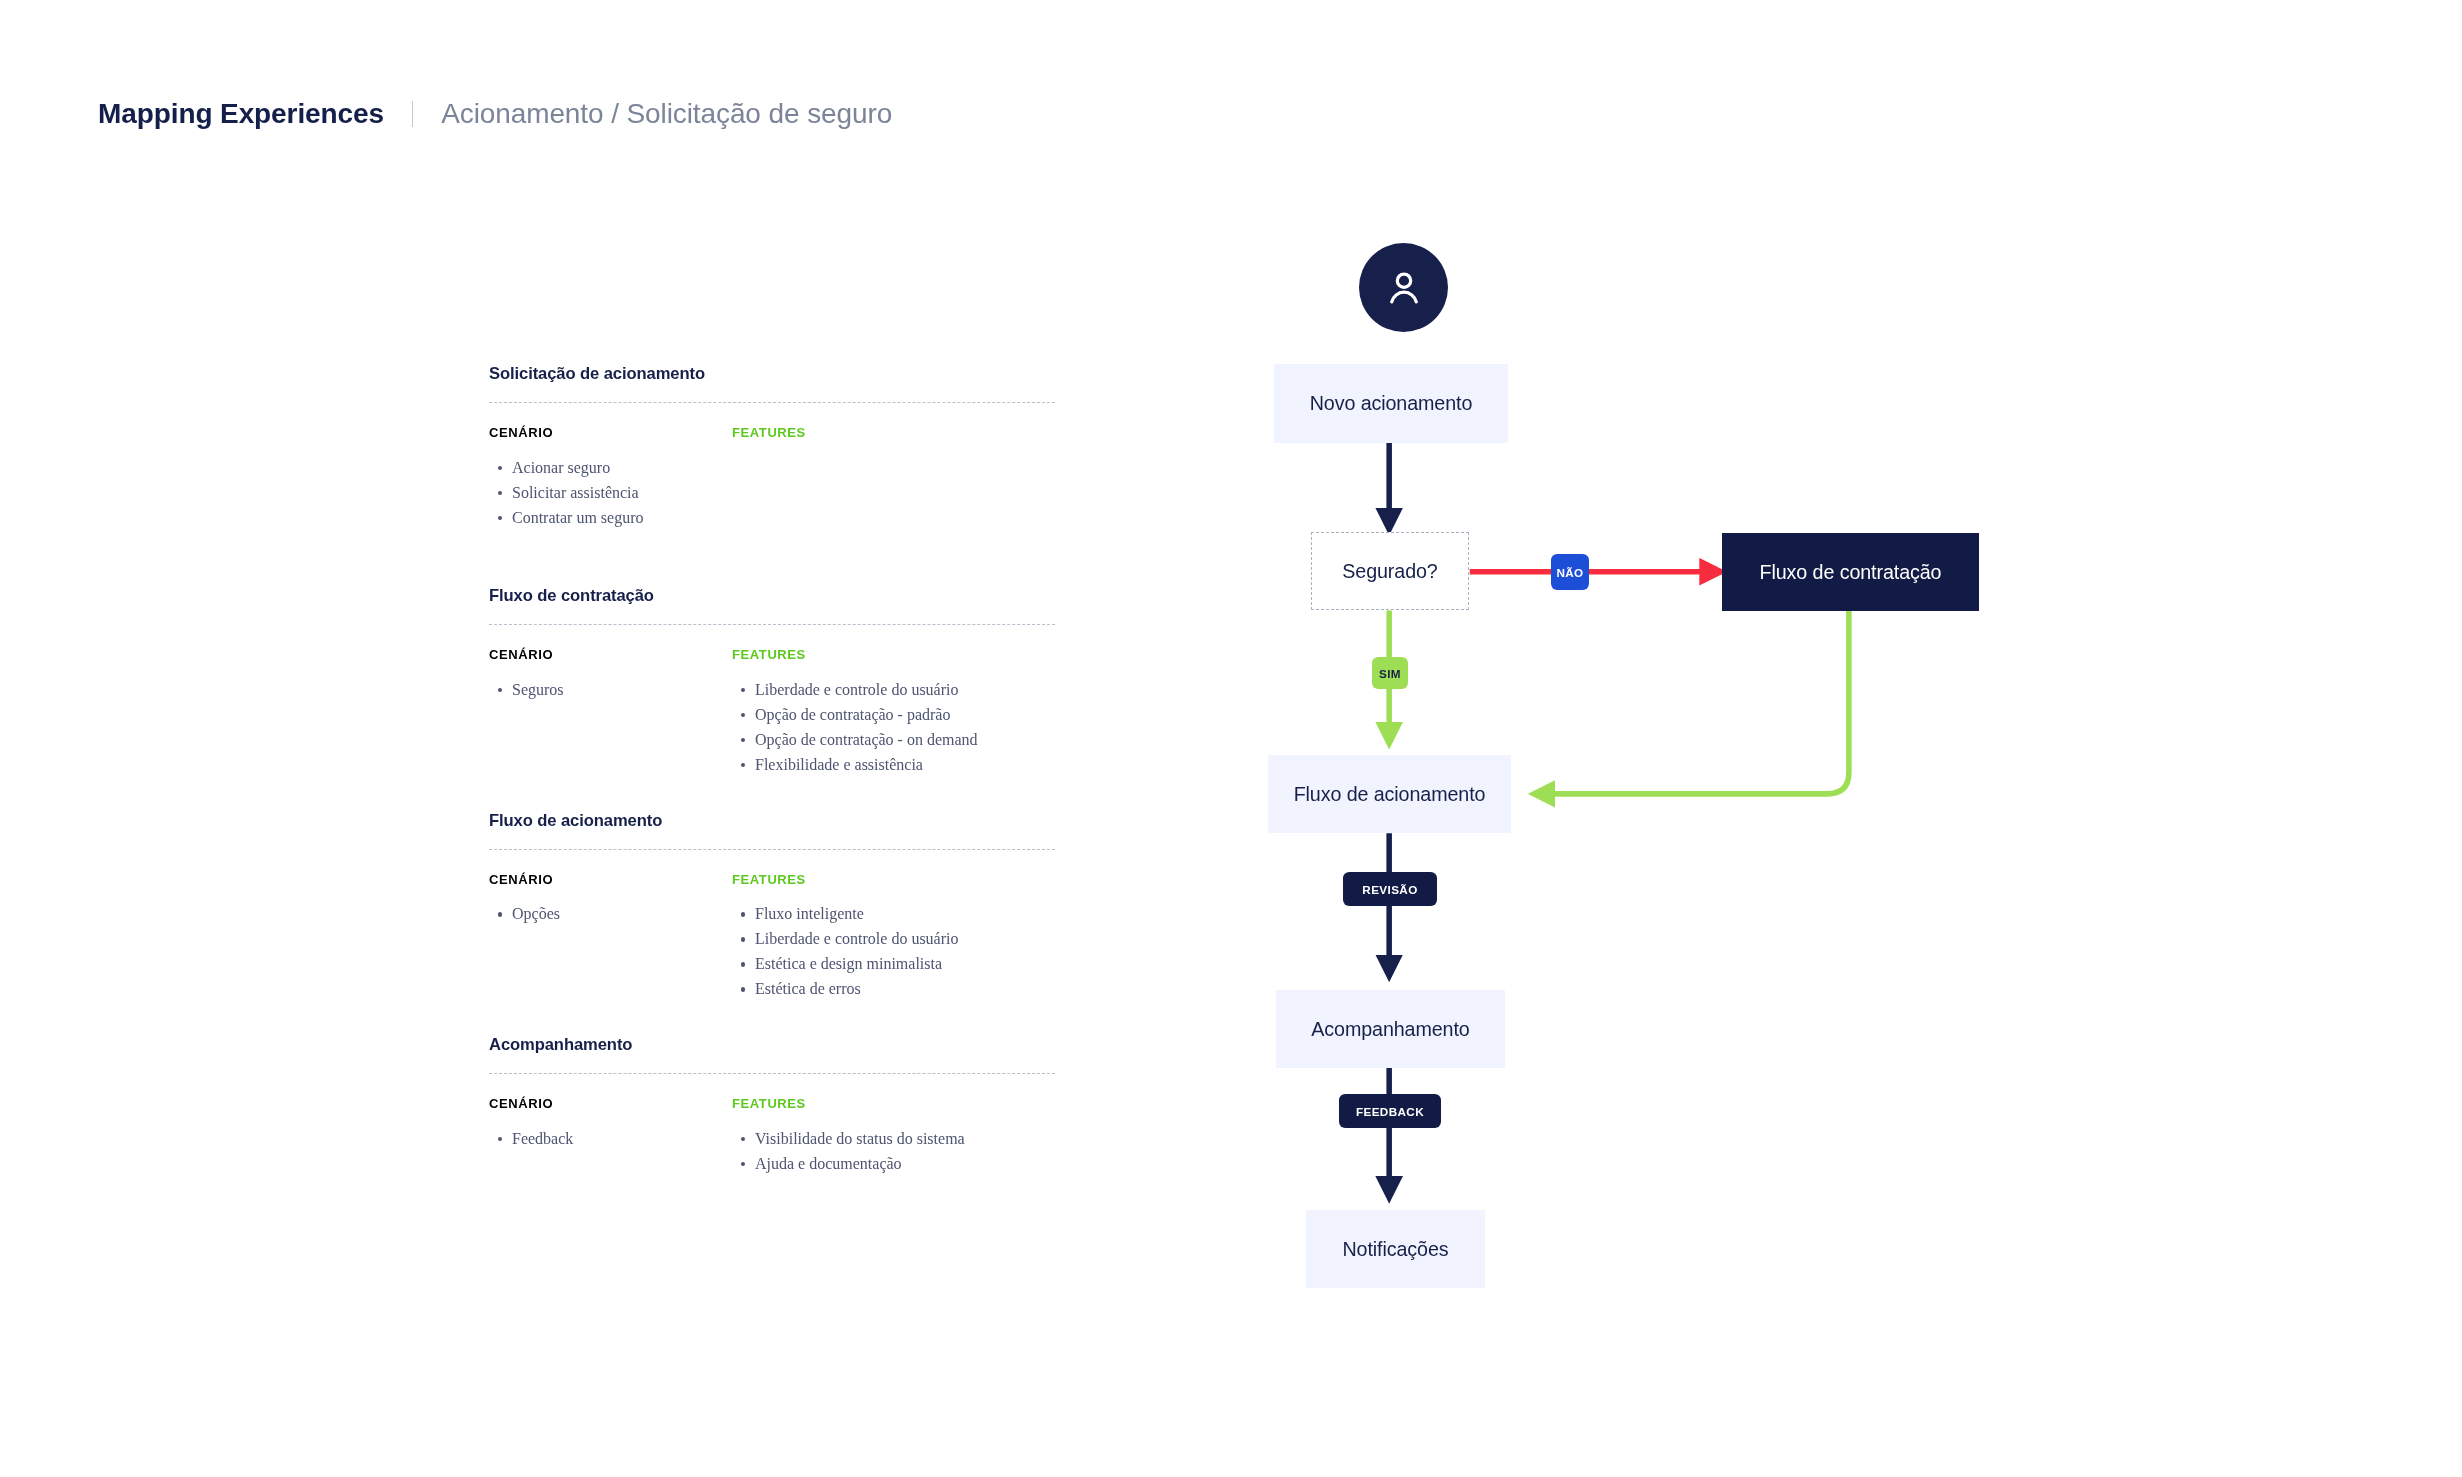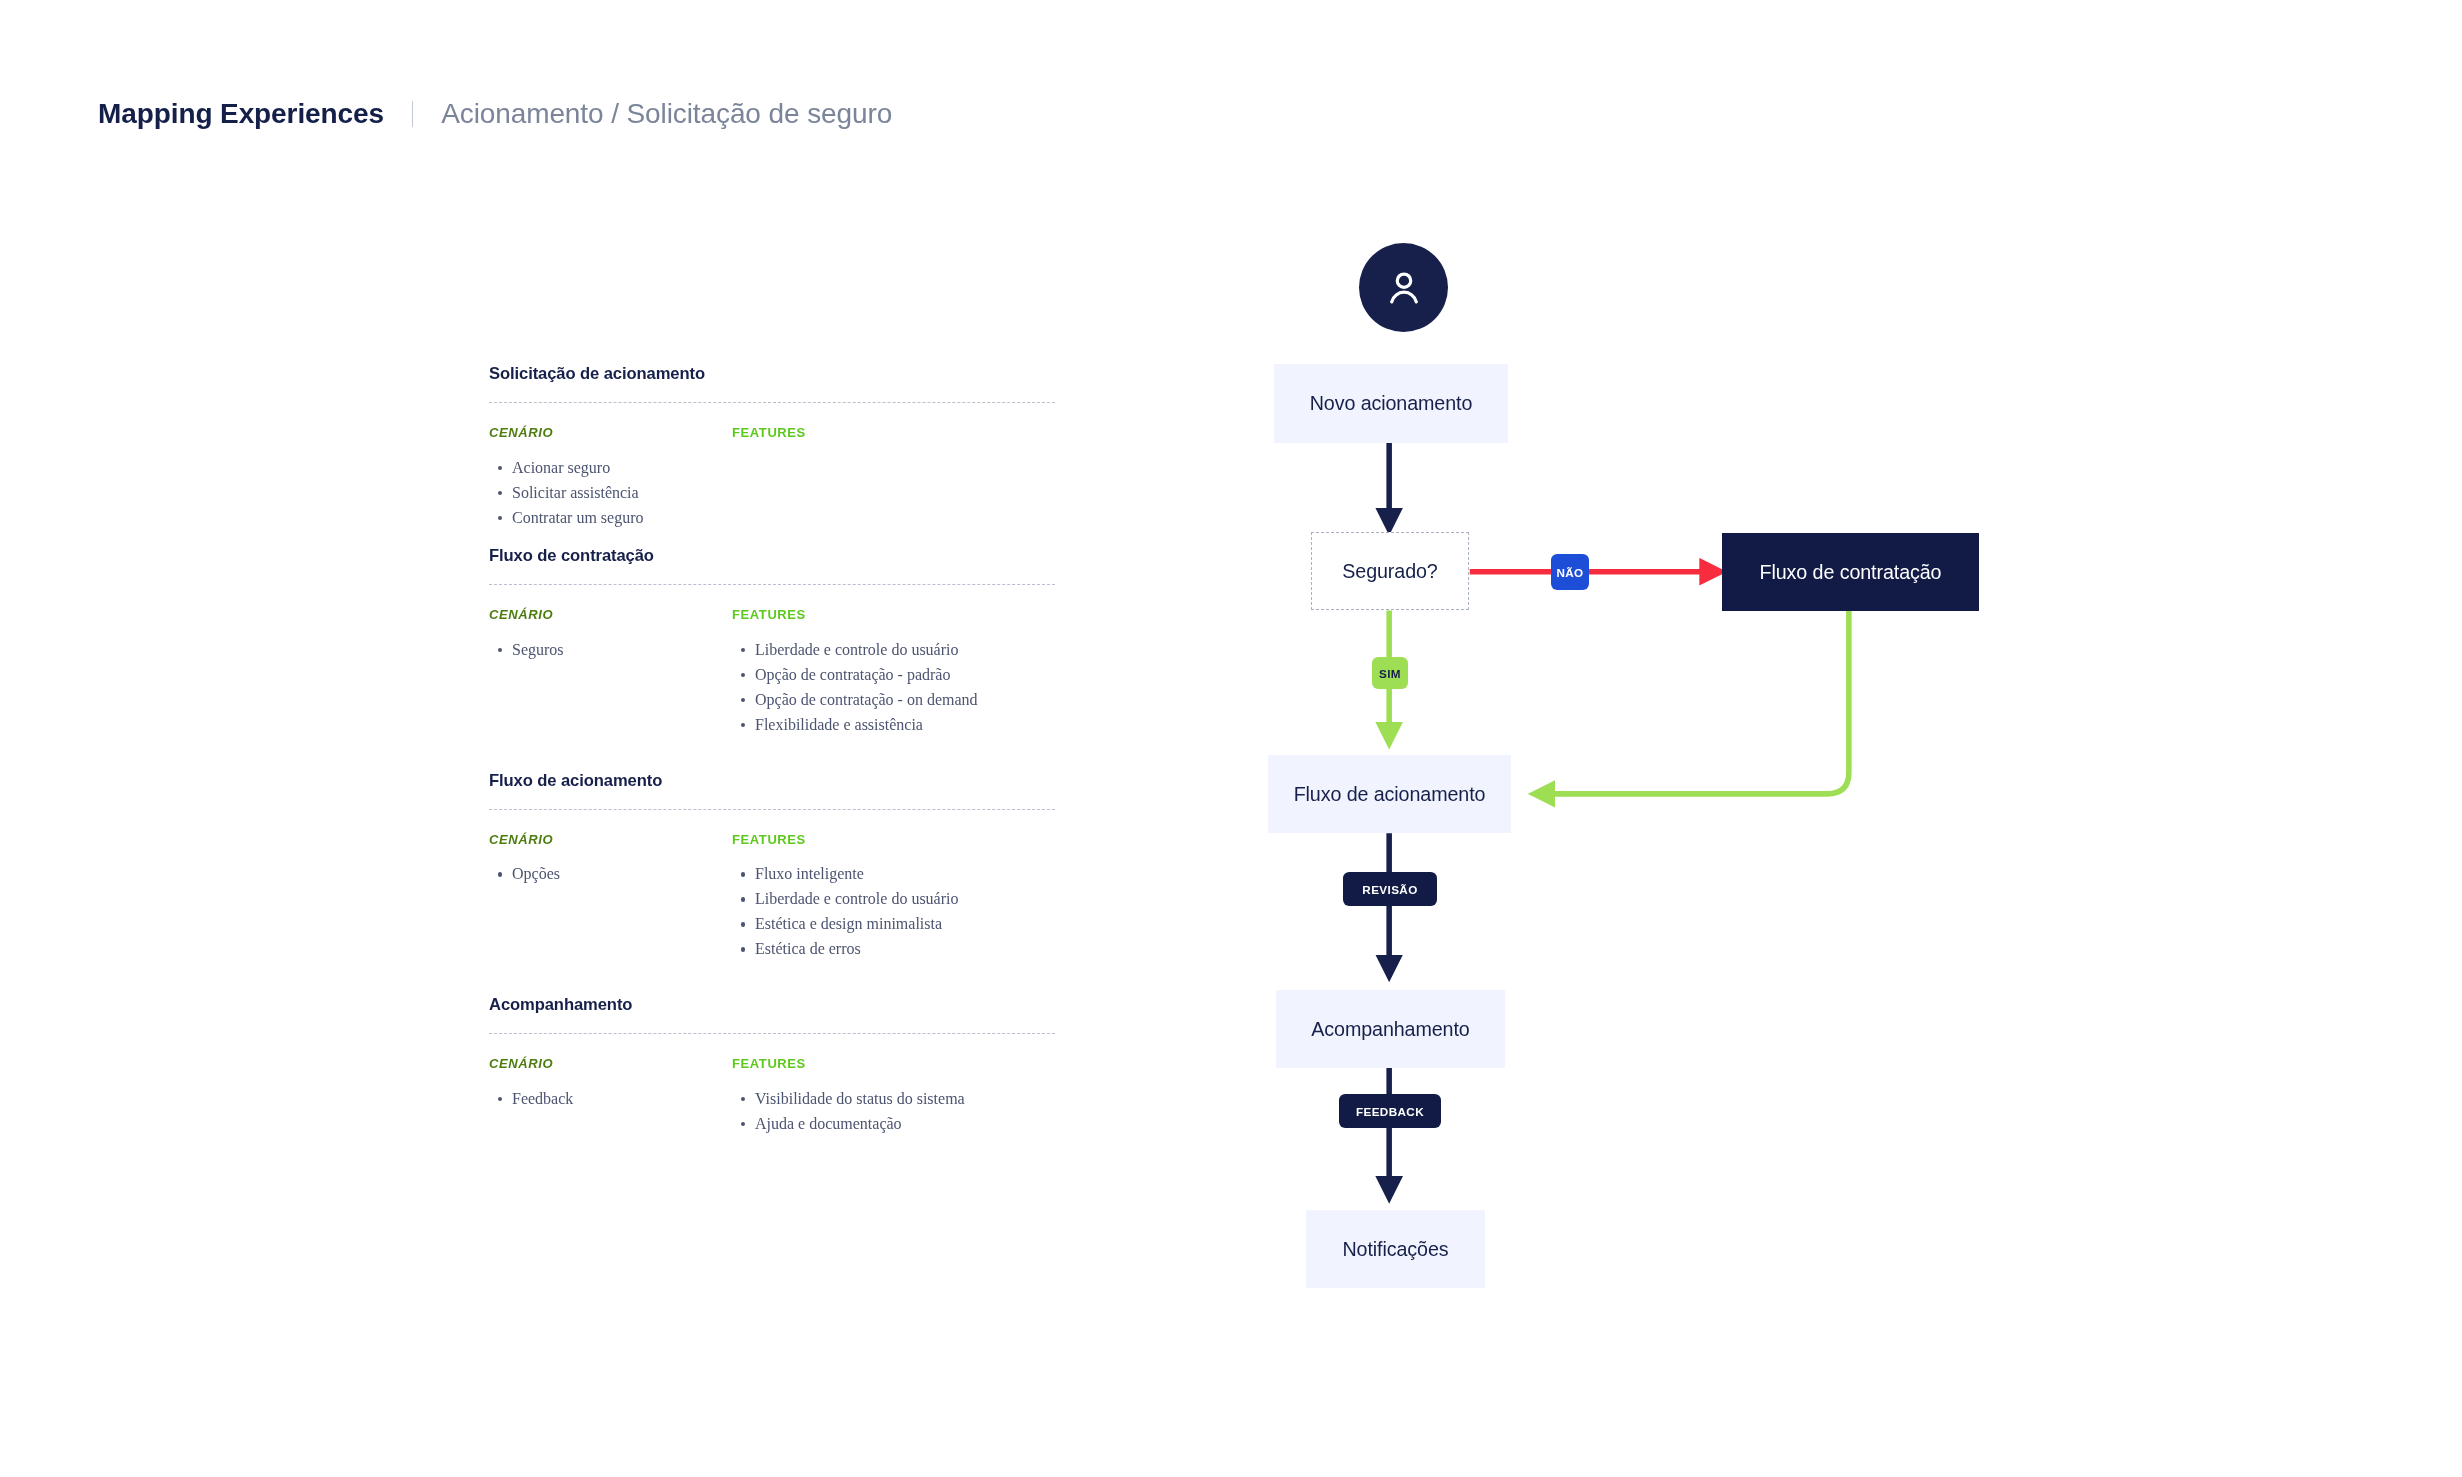--- a/index.html
+++ b/index.html
@@ -73,21 +73,21 @@
     margin-top: 22px;
   }
   .col-cenario { width: 243px; flex: none; }
   .col-features { flex: 1; }
   .col-head {
     font-size: 13px;
     font-weight: 700;
     letter-spacing: 0.6px;
     margin-bottom: 14.8px;
   }
-  .col-head.cenario { color: #4d7c0f; font-style: italic; }
+  .col-head.cenario { color: #000000; }
   .col-head.features { color: #5cc91c; }
   .bullets { list-style: none; font-family: Liberation Serif, serif; }
   .bullets li {
     position: relative;
     padding-left: 23px;
     font-size: 16px;
     line-height: 25px;
     color: #4c5470;
     white-space: nowrap;
   }
@@ -168,21 +168,21 @@
 <div class="page">
 
   <div class="header">
     <span class="header-title">Mapping Experiences</span>
     <span class="header-sep"></span>
     <span class="header-subtitle">Acionamento / Solicitação de seguro</span>
   </div>
 
   <div class="panel">
 
-    <div class="section" style="margin-bottom:16px;">
+    <div class="section" style="margin-bottom:56px;">
       <div class="section-title">Solicitação de acionamento</div>
       <div class="section-rule"></div>
       <div class="cols">
         <div class="col-cenario">
           <div class="col-head cenario">CENÁRIO</div>
           <ul class="bullets">
             <li>Acionar seguro</li>
             <li>Solicitar assistência</li>
             <li>Contratar um seguro</li>
           </ul>

